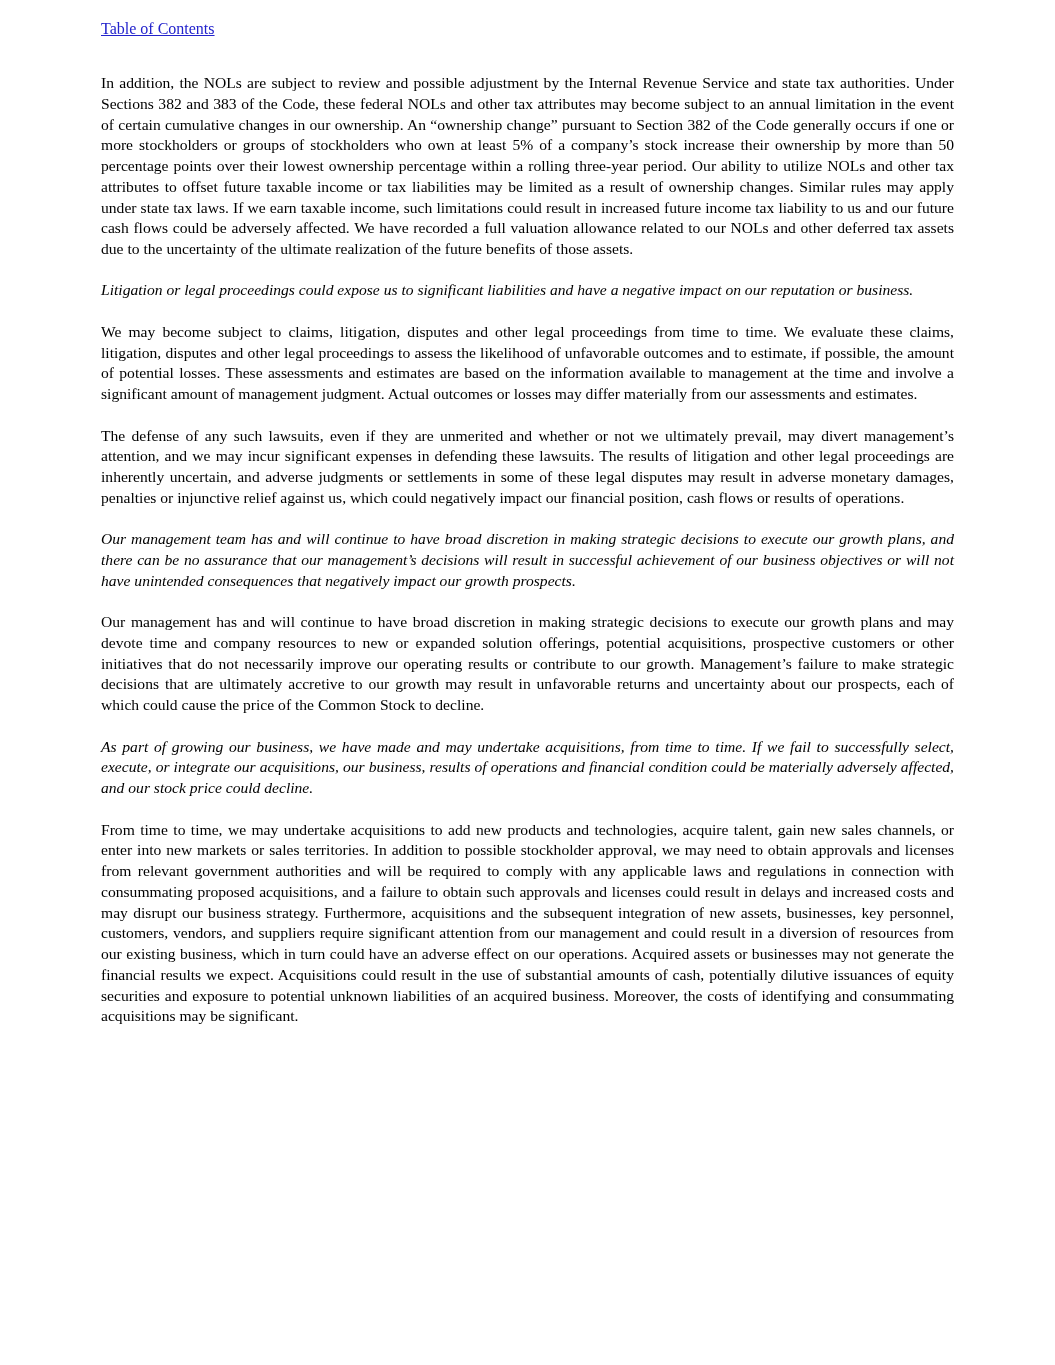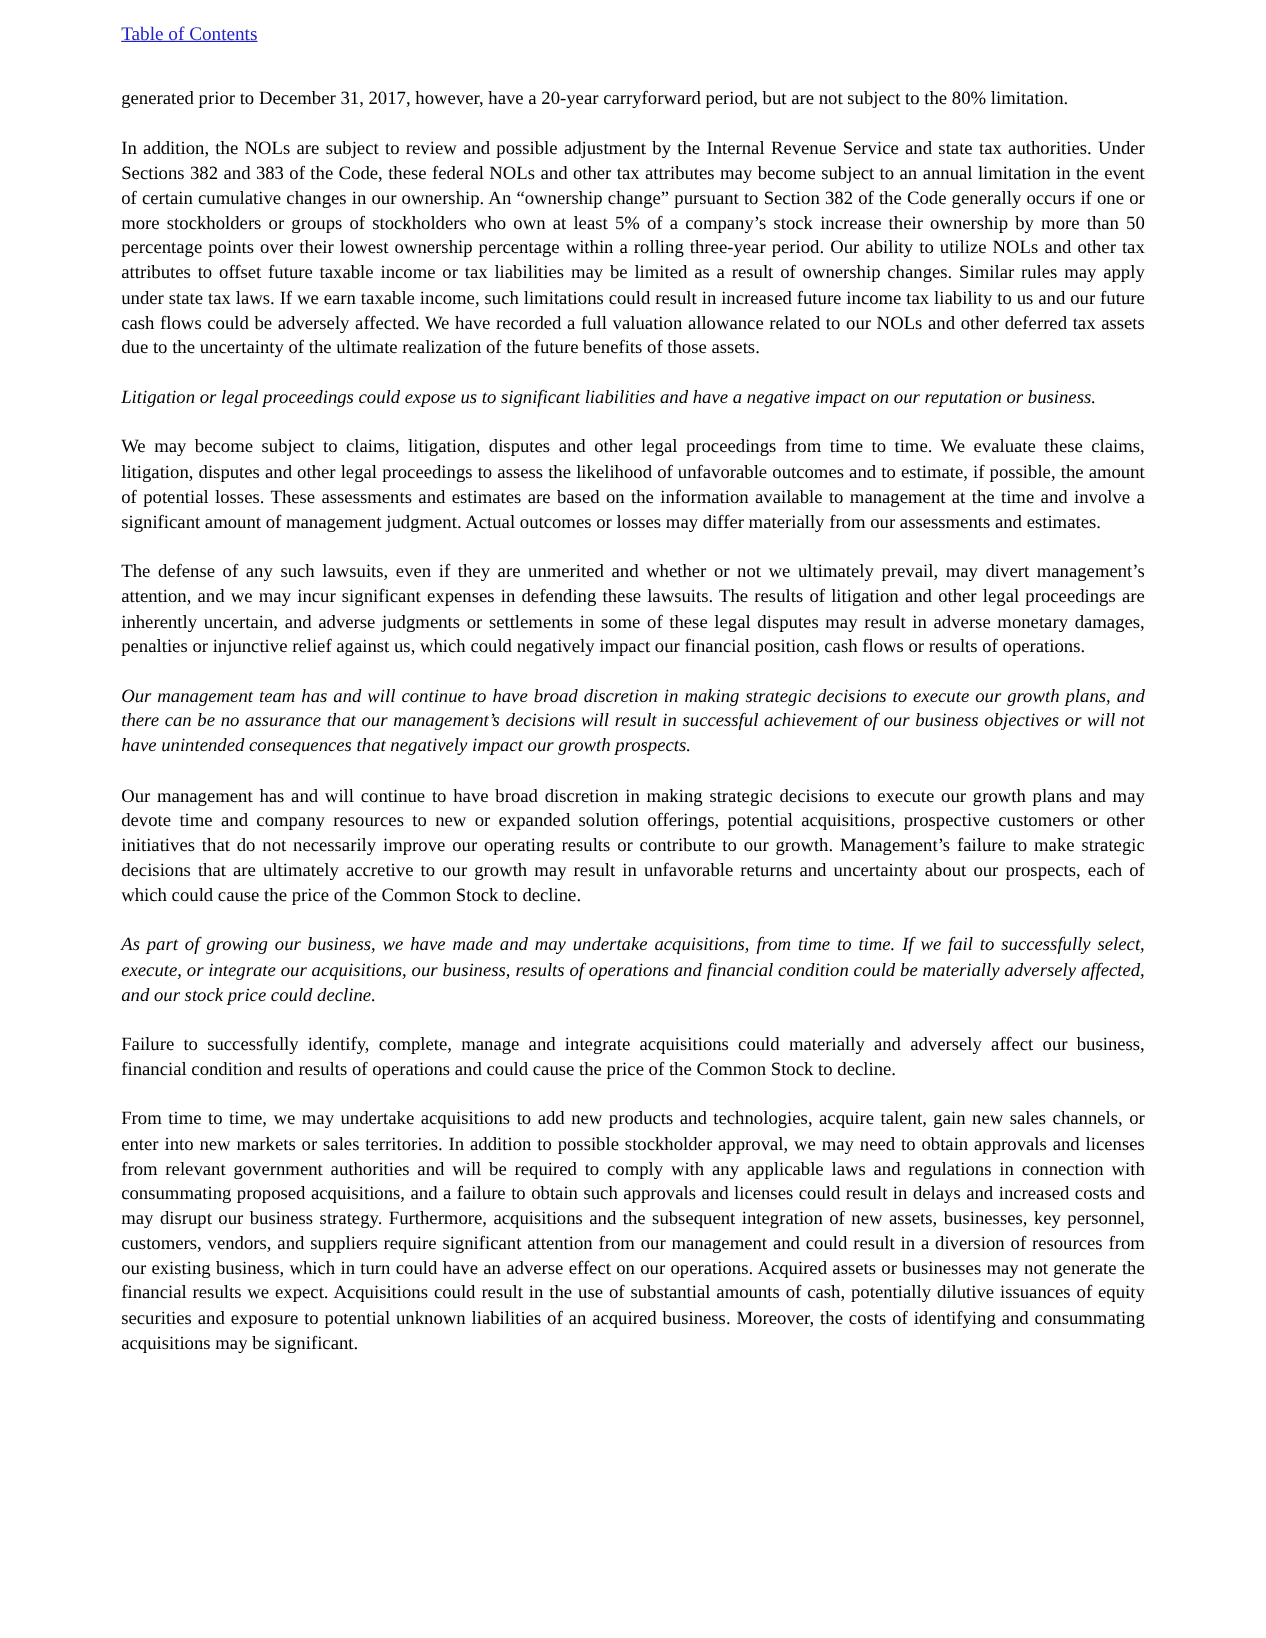--- a/index.html
+++ b/index.html
@@ -48,25 +48,23 @@
       font-size: 15.6px;
       line-height: 20px;
     }
   </style>
 </head>
 <body>
 
 <a class="toc-link">Table of Contents</a>
 
 <div class="content">
-  <p class="para">generated prior to December 31, 2017, however, have a 20-year carryforward period, but are not subject to the 80% limitation.</p>
   <p class="para">In addition, the NOLs are subject to review and possible adjustment by the Internal Revenue Service and state tax authorities. Under Sections 382 and 383 of the Code, these federal NOLs and other tax attributes may become subject to an annual limitation in the event of certain cumulative changes in our ownership. An “ownership change” pursuant to Section 382 of the Code generally occurs if one or more stockholders or groups of stockholders who own at least 5% of a company’s stock increase their ownership by more than 50 percentage points over their lowest ownership percentage within a rolling three-year period. Our ability to utilize NOLs and other tax attributes to offset future taxable income or tax liabilities may be limited as a result of ownership changes. Similar rules may apply under state tax laws. If we earn taxable income, such limitations could result in increased future income tax liability to us and our future cash flows could be adversely affected. We have recorded a full valuation allowance related to our NOLs and other deferred tax assets due to the uncertainty of the ultimate realization of the future benefits of those assets.</p>
   <p class="para heading">Litigation or legal proceedings could expose us to significant liabilities and have a negative impact on our reputation or business.</p>
   <p class="para">We may become subject to claims, litigation, disputes and other legal proceedings from time to time. We evaluate these claims, litigation, disputes and other legal proceedings to assess the likelihood of unfavorable outcomes and to estimate, if possible, the amount of potential losses. These assessments and estimates are based on the information available to management at the time and involve a significant amount of management judgment. Actual outcomes or losses may differ materially from our assessments and estimates.</p>
   <p class="para">The defense of any such lawsuits, even if they are unmerited and whether or not we ultimately prevail, may divert management’s attention, and we may incur significant expenses in defending these lawsuits. The results of litigation and other legal proceedings are inherently uncertain, and adverse judgments or settlements in some of these legal disputes may result in adverse monetary damages, penalties or injunctive relief against us, which could negatively impact our financial position, cash flows or results of operations.</p>
   <p class="para heading">Our management team has and will continue to have broad discretion in making strategic decisions to execute our growth plans, and there can be no assurance that our management’s decisions will result in successful achievement of our business objectives or will not have unintended consequences that negatively impact our growth prospects.</p>
   <p class="para">Our management has and will continue to have broad discretion in making strategic decisions to execute our growth plans and may devote time and company resources to new or expanded solution offerings, potential acquisitions, prospective customers or other initiatives that do not necessarily improve our operating results or contribute to our growth. Management’s failure to make strategic decisions that are ultimately accretive to our growth may result in unfavorable returns and uncertainty about our prospects, each of which could cause the price of the Common Stock to decline.</p>
   <p class="para heading">As part of growing our business, we have made and may undertake acquisitions, from time to time. If we fail to successfully select, execute, or integrate our acquisitions, our business, results of operations and financial condition could be materially adversely affected, and our stock price could decline.</p>
-  <p class="para">Failure to successfully identify, complete, manage and integrate acquisitions could materially and adversely affect our business, financial condition and results of operations and could cause the price of the Common Stock to decline.</p>
   <p class="para">From time to time, we may undertake acquisitions to add new products and technologies, acquire talent, gain new sales channels, or enter into new markets or sales territories. In addition to possible stockholder approval, we may need to obtain approvals and licenses from relevant government authorities and will be required to comply with any applicable laws and regulations in connection with consummating proposed acquisitions, and a failure to obtain such approvals and licenses could result in delays and increased costs and may disrupt our business strategy. Furthermore, acquisitions and the subsequent integration of new assets, businesses, key personnel, customers, vendors, and suppliers require significant attention from our management and could result in a diversion of resources from our existing business, which in turn could have an adverse effect on our operations. Acquired assets or businesses may not generate the financial results we expect. Acquisitions could result in the use of substantial amounts of cash, potentially dilutive issuances of equity securities and exposure to potential unknown liabilities of an acquired business. Moreover, the costs of identifying and consummating acquisitions may be significant.</p>
 </div>
 
 <div class="page-number">35</div>
 
 </body></html>

